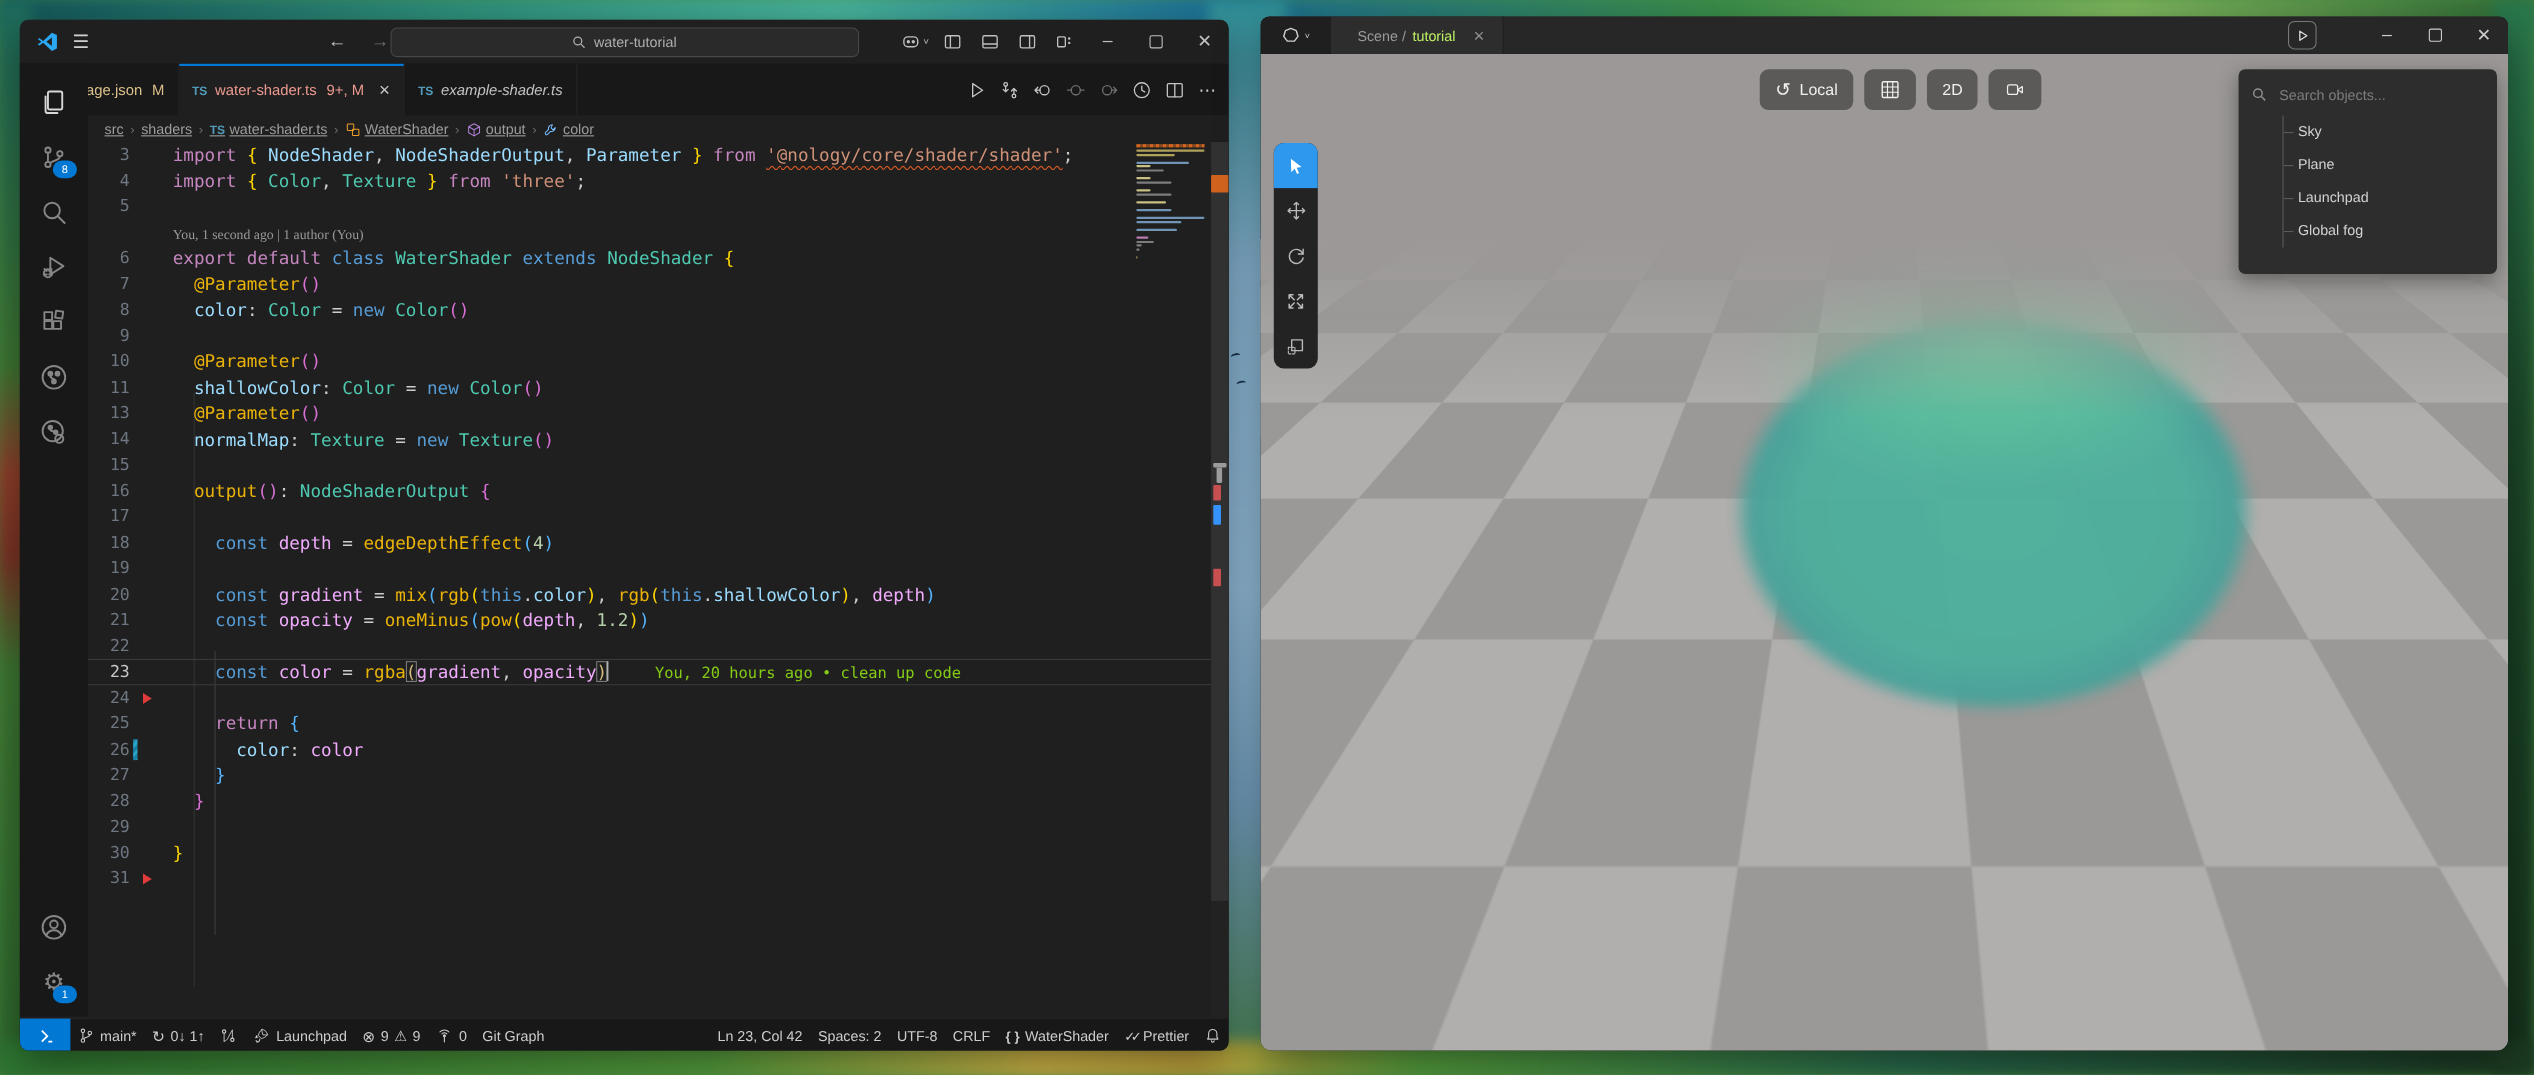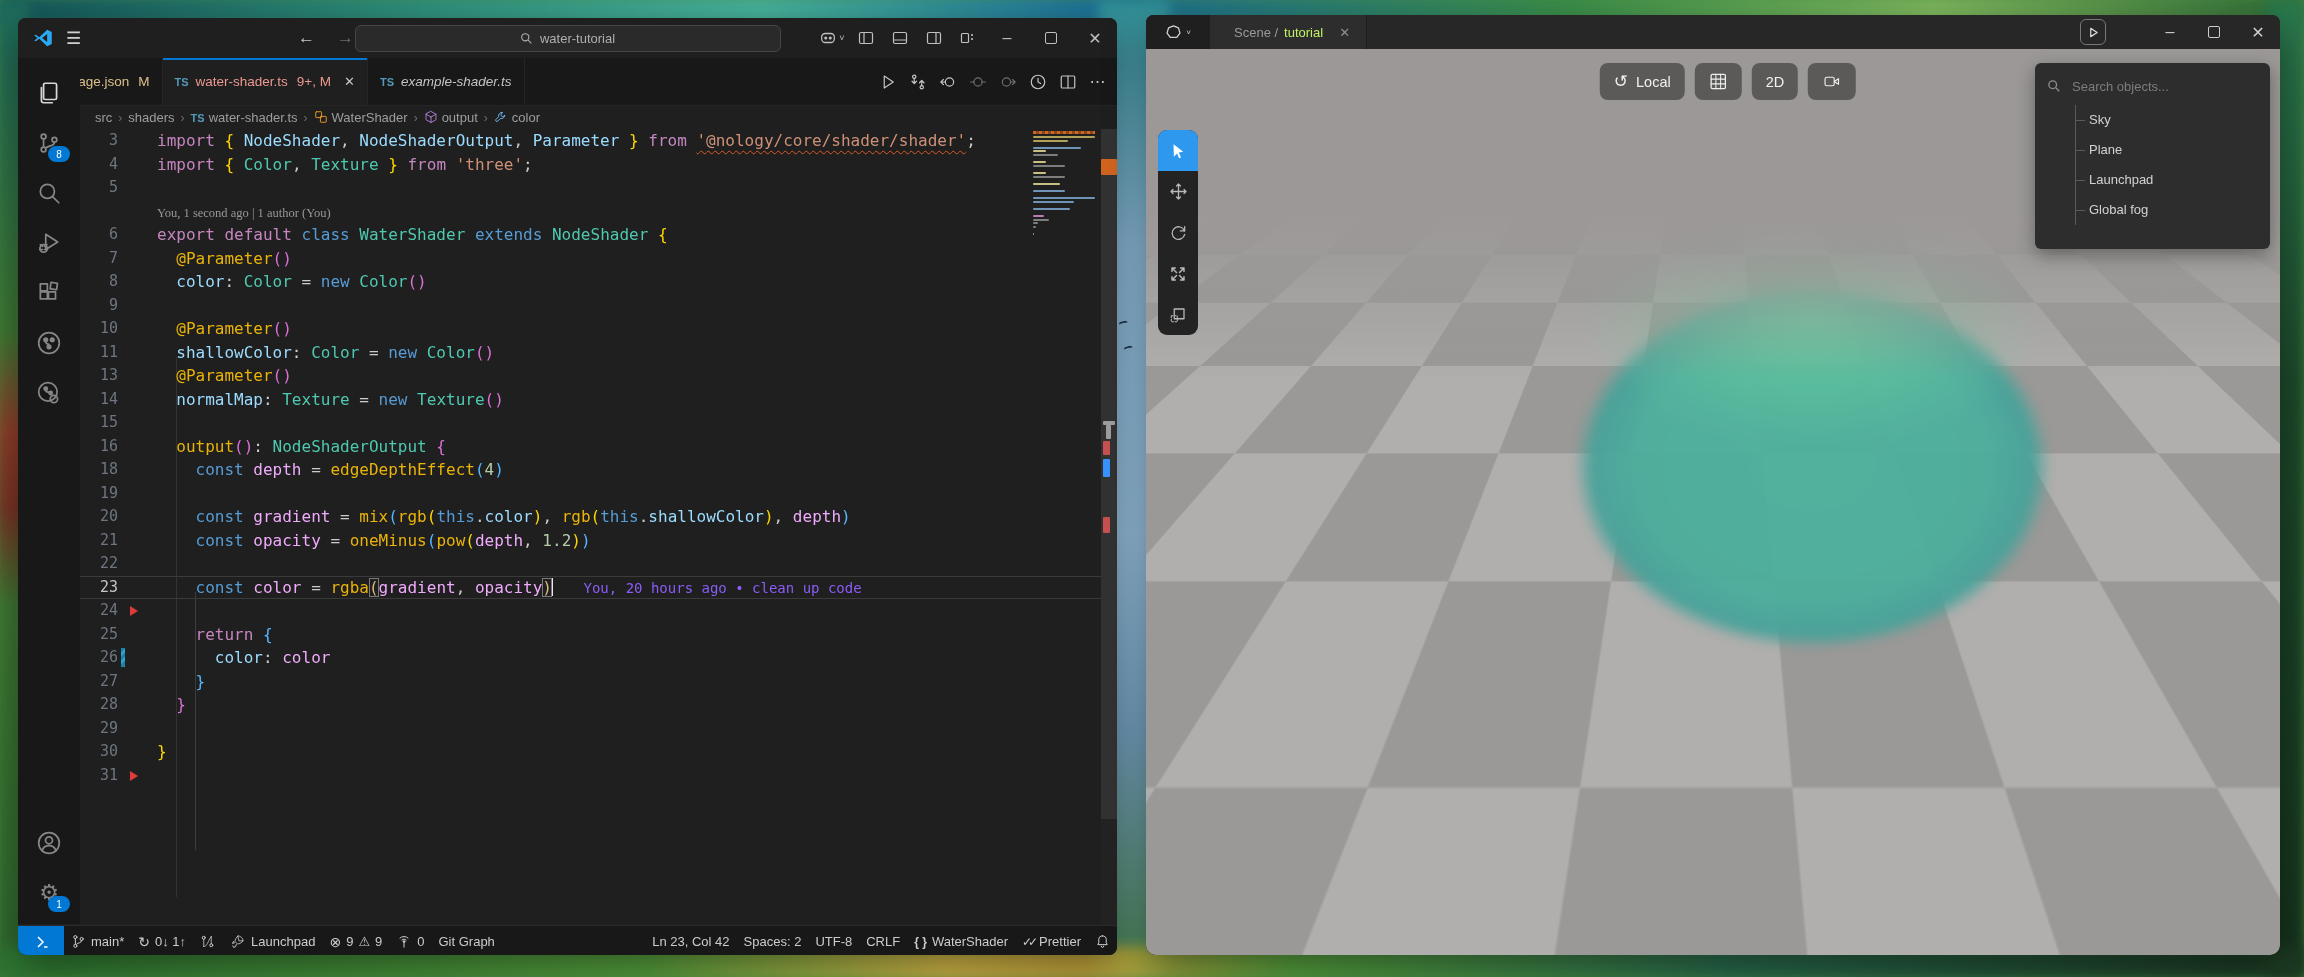--- a/index.html
+++ b/index.html
@@ -38,33 +38,33 @@
   .tab.active::before{content:"";position:absolute;left:0;right:0;top:0;height:2px;background:#0078d4;}
   .tab .sfx{margin-left:2px;}
   .tab .closex{margin-left:6px;color:#c5c5c5;font-size:13px;}
   .tico-braces{color:#e8c968;font-weight:bold;font-size:12px;}
   .tico-ts{color:#519aba;font-weight:bold;font-size:11px;letter-spacing:0;}
   #ed-actions{position:absolute;right:6px;top:0;height:47px;display:flex;align-items:center;gap:4px;}
   .ed-act{width:26px;height:26px;display:flex;align-items:center;justify-content:center;color:#c5c5c5;}
   .ed-act.dim{color:#6e6e6e;}
   
   #vs-breadcrumb{height:23px;display:flex;align-items:center;padding-left:77px;font-size:13px;color:#9d9d9d;gap:3px;background:#1f1f1f;}
-  .bc-seg{display:flex;align-items:flex-start;gap:4px;}
+  .bc-seg{display:flex;align-items:flex-end;gap:4px;text-decoration:underline;}
   .bc-sep{color:#6d6d6d;margin:0 3px;font-size:12px;}
   
   #editor{position:relative;height:796px;background:#1f1f1f;overflow:hidden;}
   #code-rows{position:absolute;left:0;top:0;right:0;}
   .crow{display:flex;height:23.5px;line-height:23.5px;font-family:"DejaVu Sans Mono",monospace;font-size:16px;position:relative;}
   .ln{width:100px;text-align:right;color:#6e7681;font-size:15px;flex:none;}
   .gm{width:39px;flex:none;position:relative;}
   .codetxt{white-space:pre;flex:1;}
   .lens{font-family:Liberation Serif, serif;font-size:12.5px;color:#989898;}
   .crow.cur .ln{color:#c6c6c6;}
   .crow.cur{outline:1px solid #3a3a3a;outline-offset:-1px;}
-  .blame{color:#8b5cf6;font-size:14px;margin-left:30px;}
+  .blame{color:#84cc16;font-size:14px;margin-left:42px;}
   .cursor{display:inline-block;width:1.5px;height:18px;background:#e8e8e8;vertical-align:-3px;}
   .redmark{position:absolute;left:12px;top:7px;width:0;height:0;border-left:8px solid #e03b3b;border-top:5px solid transparent;border-bottom:5px solid transparent;}
   .modbar{position:absolute;left:3px;top:2px;width:4px;height:19px;background:repeating-linear-gradient(135deg,#1b81a8 0 3px,#2aa4c9 3px 6px);}
   .tk-k{color:#C586C0}.tk-b{color:#569CD6}.tk-t{color:#4EC9B0}.tk-v{color:#9CDCFE}.tk-c{color:#f0abfc}
   .tk-f{color:#eab308}.tk-s{color:#CE9178}.tk-n{color:#B5CEA8}.tk-p{color:#CCCCCC}
   .tk-G{color:#FFD700}.tk-O{color:#DA70D6}.tk-B{color:#56B6FF}
   .m{outline:1px solid #7a7a7a;outline-offset:-1px;color:#d7ba7d;}
   .sq{text-decoration:underline wavy #d85a22 1px;text-underline-offset:4px;}
   .iguide{position:absolute;width:1px;background:#333;}
   
@@ -376,20 +376,25 @@
           <div class="ln">15</div>
           <div class="gm"></div>
           <div class="codetxt"></div>
         </div>
         <div class="crow">
           <div class="ln">16</div>
           <div class="gm"></div>
           <div class="codetxt"><span class="tk-p">  </span><span class="tk-f">output</span><span class="tk-O">()</span><span class="tk-p">: </span><span class="tk-t">NodeShaderOutput </span><span class="tk-O">{</span></div>
         </div>
         <div class="crow">
+          <div class="ln">17</div>
+          <div class="gm"></div>
+          <div class="codetxt"></div>
+        </div>
+        <div class="crow">
           <div class="ln">18</div>
           <div class="gm"></div>
           <div class="codetxt"><span class="tk-p">    </span><span class="tk-b">const </span><span class="tk-c">depth</span><span class="tk-p"> = </span><span class="tk-f">edgeDepthEffect</span><span class="tk-B">(</span><span class="tk-n">4</span><span class="tk-B">)</span></div>
         </div>
         <div class="crow">
           <div class="ln">19</div>
           <div class="gm"></div>
           <div class="codetxt"></div>
         </div>
         <div class="crow">

